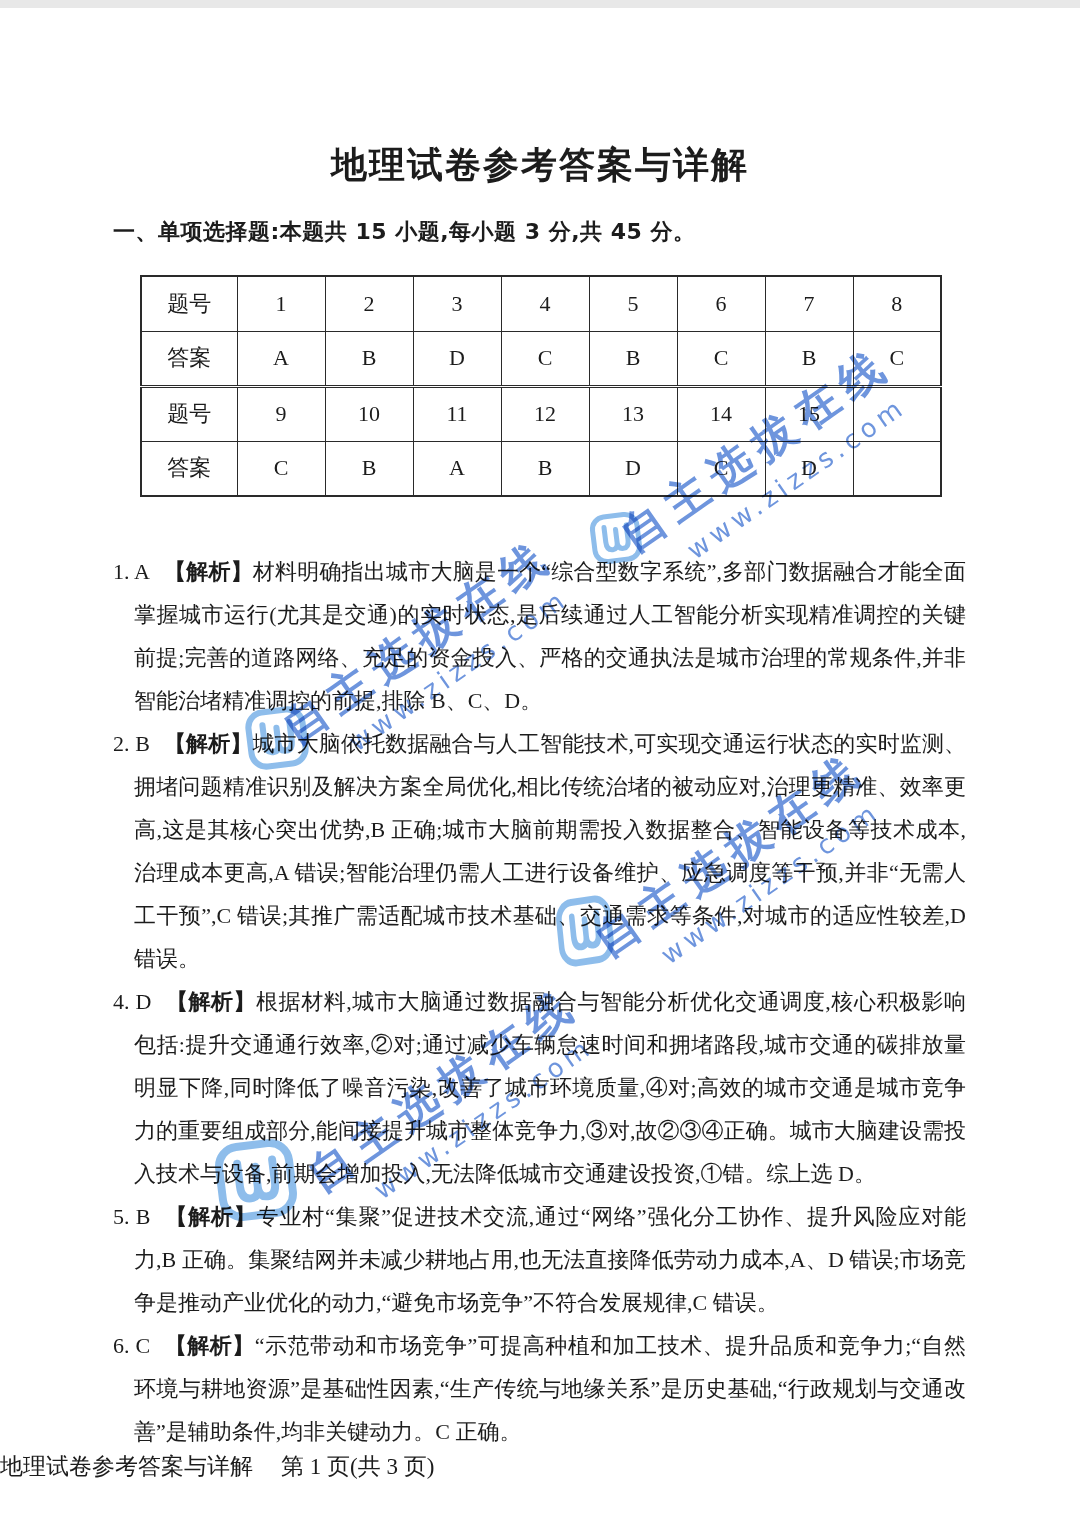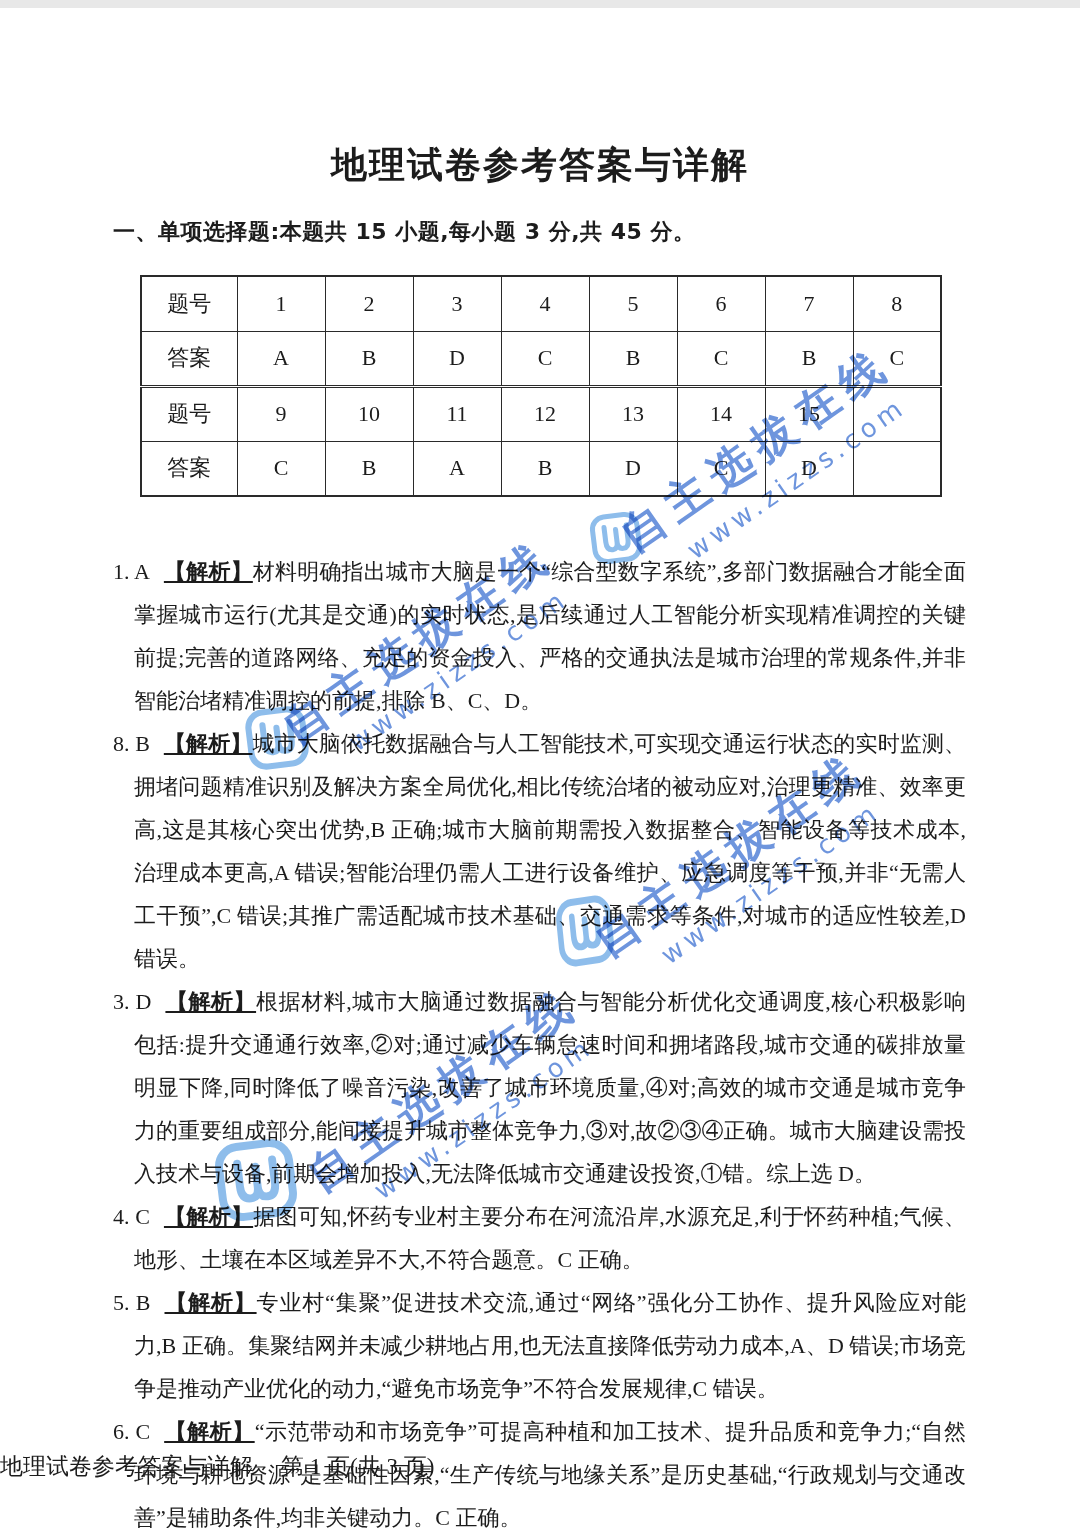--- a/index.html
+++ b/index.html
@@ -28,21 +28,21 @@
   }
   table.answers td.rowhead{width:96px;font-size:22px;}
   table.answers tr.mid td{border-top:3px double #2a2a2a;}
   .explanations{
     position:absolute;top:542px;left:113px;width:853px;
     font-size:22px;line-height:43px;text-align:justify;
   }
   .exp{padding-left:21px;text-indent:-21px;}
   .exp-label{margin-right:14px;}
   .exp-tag{
-    font-family:"DejaVu Sans","Liberation Sans",sans-serif;font-weight:bold;text-decoration:underline;
+    font-family:"DejaVu Sans","Liberation Sans",sans-serif;font-weight:bold;
   }
   .page-footer{
     position:absolute;top:1443px;left:0;width:100%;text-align:left;font-size:23px;
   }
   .page-footer .gap{display:inline-block;width:28px;}
   
   .wm{
     position:absolute;transform:translate(-50%,-50%) rotate(-35deg);
     color:#4577d4;opacity:.78;mix-blend-mode:multiply;pointer-events:none;
     white-space:nowrap;text-align:left;z-index:5;
@@ -117,27 +117,24 @@
       <td></td>
     </tr>
   </tbody>
     </table>
 
   <div class="explanations">
     <div class="exp">
       <span class="exp-label">1. A</span><span class="exp-tag">【解析】</span><span>材料明确指出城市大脑是一个“综合型数字系统”,多部门数据融合才能全面掌握城市运行(尤其是交通)的实时状态,是后续通过人工智能分析实现精准调控的关键前提;完善的道路网络、充足的资金投入、严格的交通执法是城市治理的常规条件,并非智能治堵精准调控的前提,排除 B、C、D。</span>
     </div>
     <div class="exp">
-      <span class="exp-label">8. B</span><span class="exp-tag">【解析】</span><span>城市大脑依托数据融合与人工智能技术,可实现交通运行状态的实时监测、拥堵问题精准识别及解决方案全局优化,相比传统治堵的被动应对,治理更精准、效率更高,这是其核心突出优势,B 正确;城市大脑前期需投入数据整合、智能设备等技术成本,治理成本更高,A 错误;智能治理仍需人工进行设备维护、应急调度等干预,并非“无需人工干预”,C 错误;其推广需适配城市技术基础、交通需求等条件,对城市的适应性较差,D 错误。</span>
+      <span class="exp-label">2. B</span><span class="exp-tag">【解析】</span><span>城市大脑依托数据融合与人工智能技术,可实现交通运行状态的实时监测、拥堵问题精准识别及解决方案全局优化,相比传统治堵的被动应对,治理更精准、效率更高,这是其核心突出优势,B 正确;城市大脑前期需投入数据整合、智能设备等技术成本,治理成本更高,A 错误;智能治理仍需人工进行设备维护、应急调度等干预,并非“无需人工干预”,C 错误;其推广需适配城市技术基础、交通需求等条件,对城市的适应性较差,D 错误。</span>
     </div>
     <div class="exp">
-      <span class="exp-label">3. D</span><span class="exp-tag">【解析】</span><span>根据材料,城市大脑通过数据融合与智能分析优化交通调度,核心积极影响包括:提升交通通行效率,②对;通过减少车辆怠速时间和拥堵路段,城市交通的碳排放量明显下降,同时降低了噪音污染,改善了城市环境质量,④对;高效的城市交通是城市竞争力的重要组成部分,能间接提升城市整体竞争力,③对,故②③④正确。城市大脑建设需投入技术与设备,前期会增加投入,无法降低城市交通建设投资,①错。综上选 D。</span>
-    </div>
-    <div class="exp">
-      <span class="exp-label">4. C</span><span class="exp-tag">【解析】</span><span>据图可知,怀药专业村主要分布在河流沿岸,水源充足,利于怀药种植;气候、地形、土壤在本区域差异不大,不符合题意。C 正确。</span>
+      <span class="exp-label">4. D</span><span class="exp-tag">【解析】</span><span>根据材料,城市大脑通过数据融合与智能分析优化交通调度,核心积极影响包括:提升交通通行效率,②对;通过减少车辆怠速时间和拥堵路段,城市交通的碳排放量明显下降,同时降低了噪音污染,改善了城市环境质量,④对;高效的城市交通是城市竞争力的重要组成部分,能间接提升城市整体竞争力,③对,故②③④正确。城市大脑建设需投入技术与设备,前期会增加投入,无法降低城市交通建设投资,①错。综上选 D。</span>
     </div>
     <div class="exp">
       <span class="exp-label">5. B</span><span class="exp-tag">【解析】</span><span>专业村“集聚”促进技术交流,通过“网络”强化分工协作、提升风险应对能力,B 正确。集聚结网并未减少耕地占用,也无法直接降低劳动力成本,A、D 错误;市场竞争是推动产业优化的动力,“避免市场竞争”不符合发展规律,C 错误。</span>
     </div>
     <div class="exp">
       <span class="exp-label">6. C</span><span class="exp-tag">【解析】</span><span>“示范带动和市场竞争”可提高种植和加工技术、提升品质和竞争力;“自然环境与耕地资源”是基础性因素,“生产传统与地缘关系”是历史基础,“行政规划与交通改善”是辅助条件,均非关键动力。C 正确。</span>
     </div>
   </div>
 
   <div class="page-footer">

